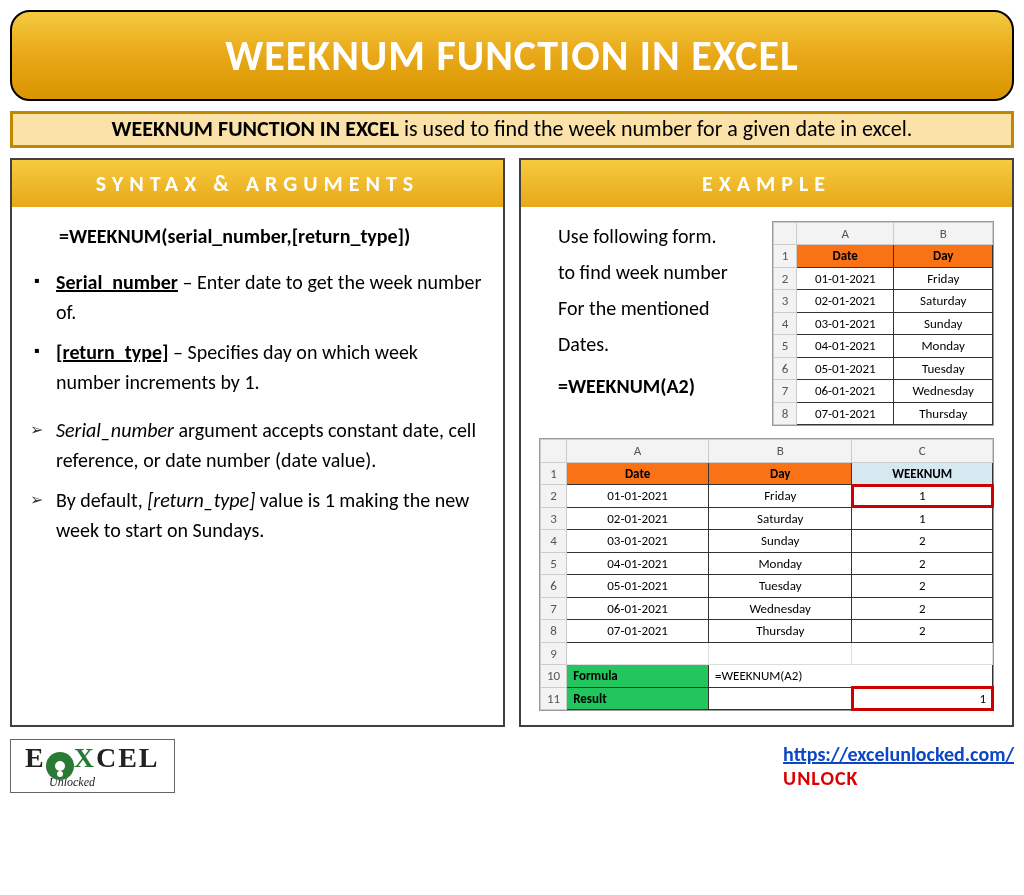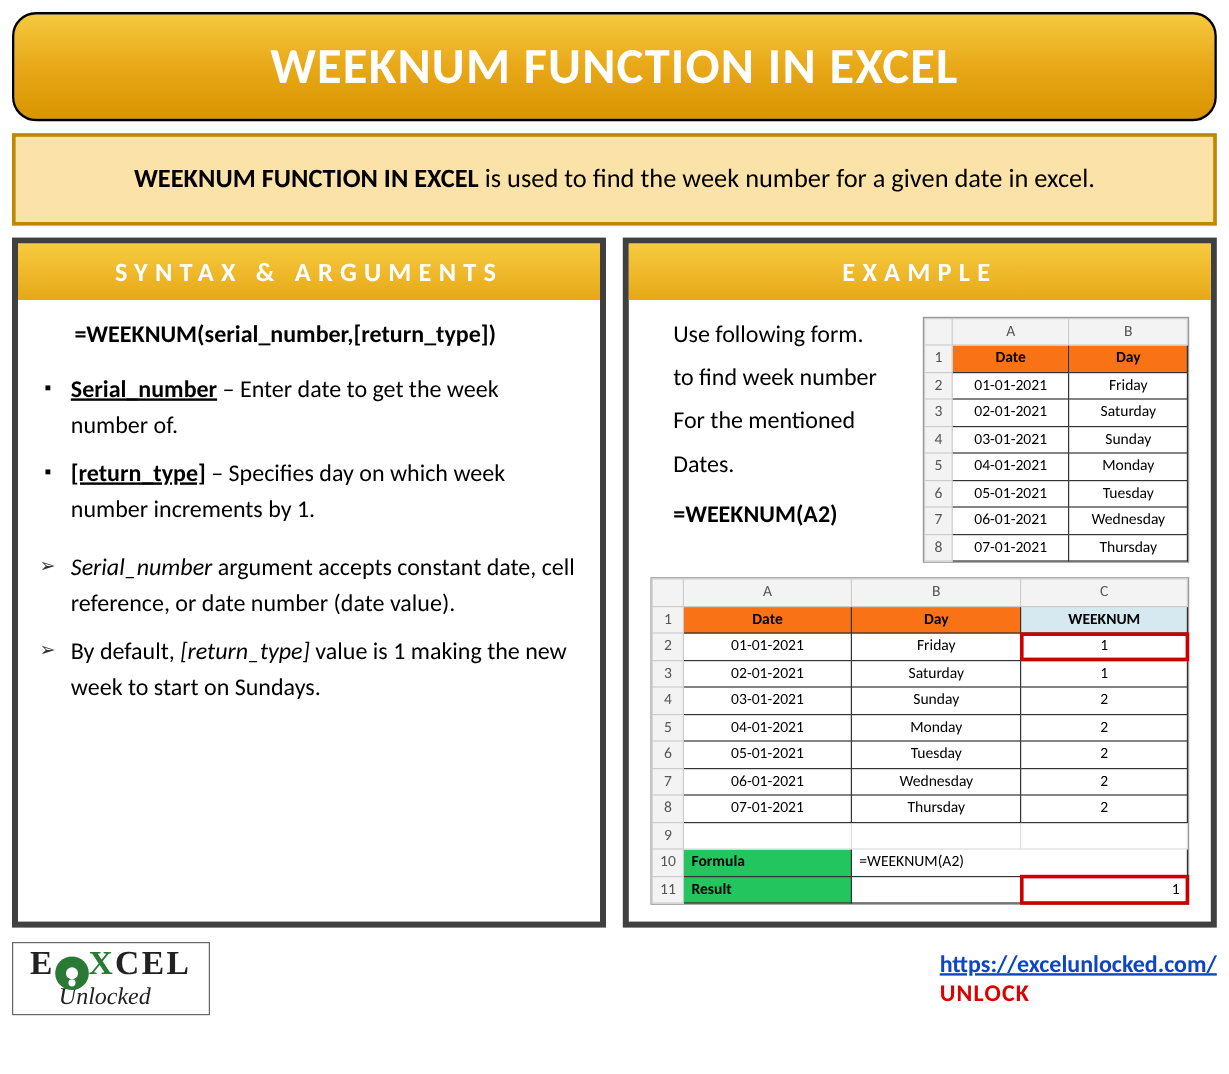--- a/index.html
+++ b/index.html
@@ -17,36 +17,36 @@
   color: #fff;
   font-size: 42px;
   font-weight: 900;
   letter-spacing: 1px;
   border: 2px solid #000;
 }
 .desc-box {
   margin-top: 10px;
   border: 3px solid #c08800;
   background: #fbe2a8;
-  padding: 20px 20px;
+  padding: 0 20px;
   text-align: center;
   font-size: 22px;
   line-height: 1.4;
 }
 .desc-box b {
   font-weight: 900;
 }
 .columns {
   display: flex;
   gap: 14px;
   margin-top: 10px;
 }
 .panel {
   flex: 1;
-  border: 5px solid #404040;
+  border: 2px solid #404040;
   background: #fff;
 }
 .panel-header {
   background: linear-gradient(to bottom, #f7cb3f 0%, #e6a818 100%);
   color: #fff;
   font-weight: 700;
   font-size: 22px;
   letter-spacing: 6px;
   text-align: center;
   padding: 10px 4px;
@@ -116,21 +116,21 @@
   border: 1px solid #666;
   padding: 4px 14px;
   display: flex;
   align-items: center;
   gap: 4px;
   font-family: "Georgia", serif;
 }
 .logo-text { line-height: 1; }
 .logo-text .big { font-size: 28px; font-weight: 700; color: #222; letter-spacing: 2px;}
 .logo-text .big .gx { color: #2a7a36; }
-.logo-text .small { font-size: 20px; font-style: italic; color: #222; margin-left: 24px;}
+.logo-text .small { font-size: 12px; font-style: italic; color: #222; margin-left: 24px;}
 .keyhole {
   width: 28px; height: 28px; border-radius: 50%; background: #2a7a36;
   display: inline-flex; align-items: center; justify-content: center;
   position: relative; top: 4px;
 }
 .keyhole::after {
   content: ""; width: 10px; height: 10px; background: #fff; border-radius: 50%;
   box-shadow: 0 8px 0 -2px #fff;
 }
 .footer-links { text-align: left; }

